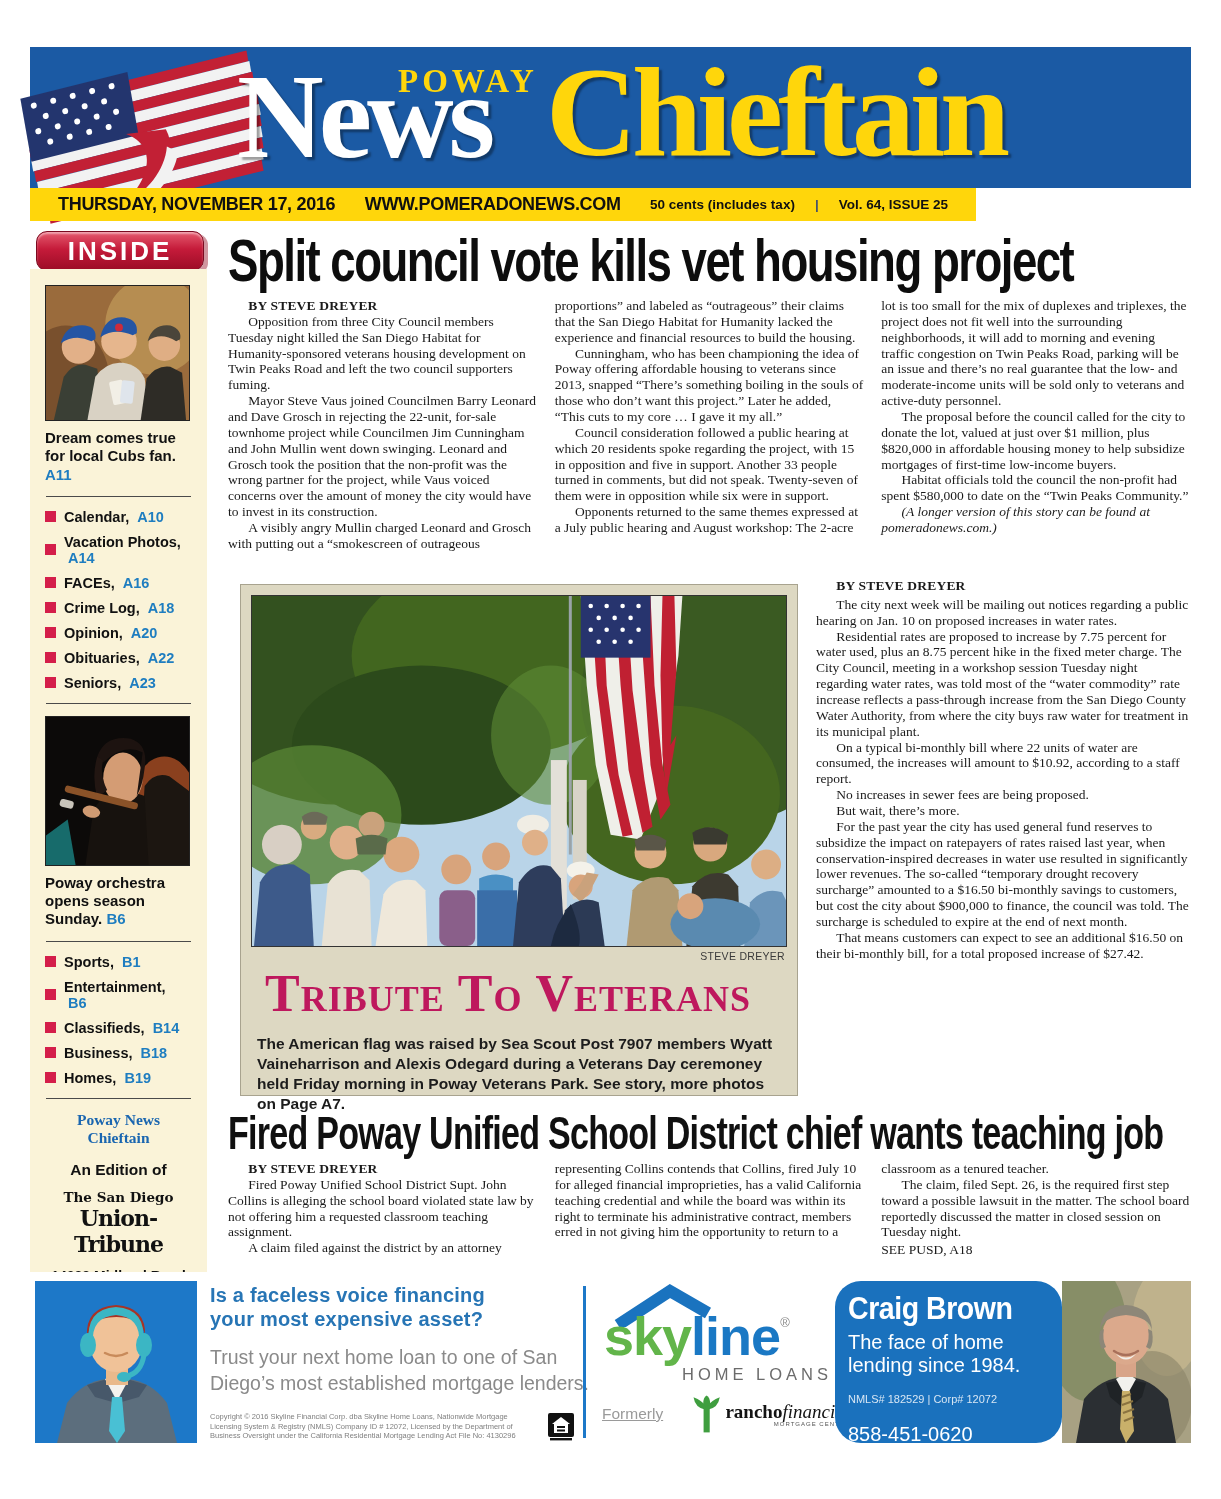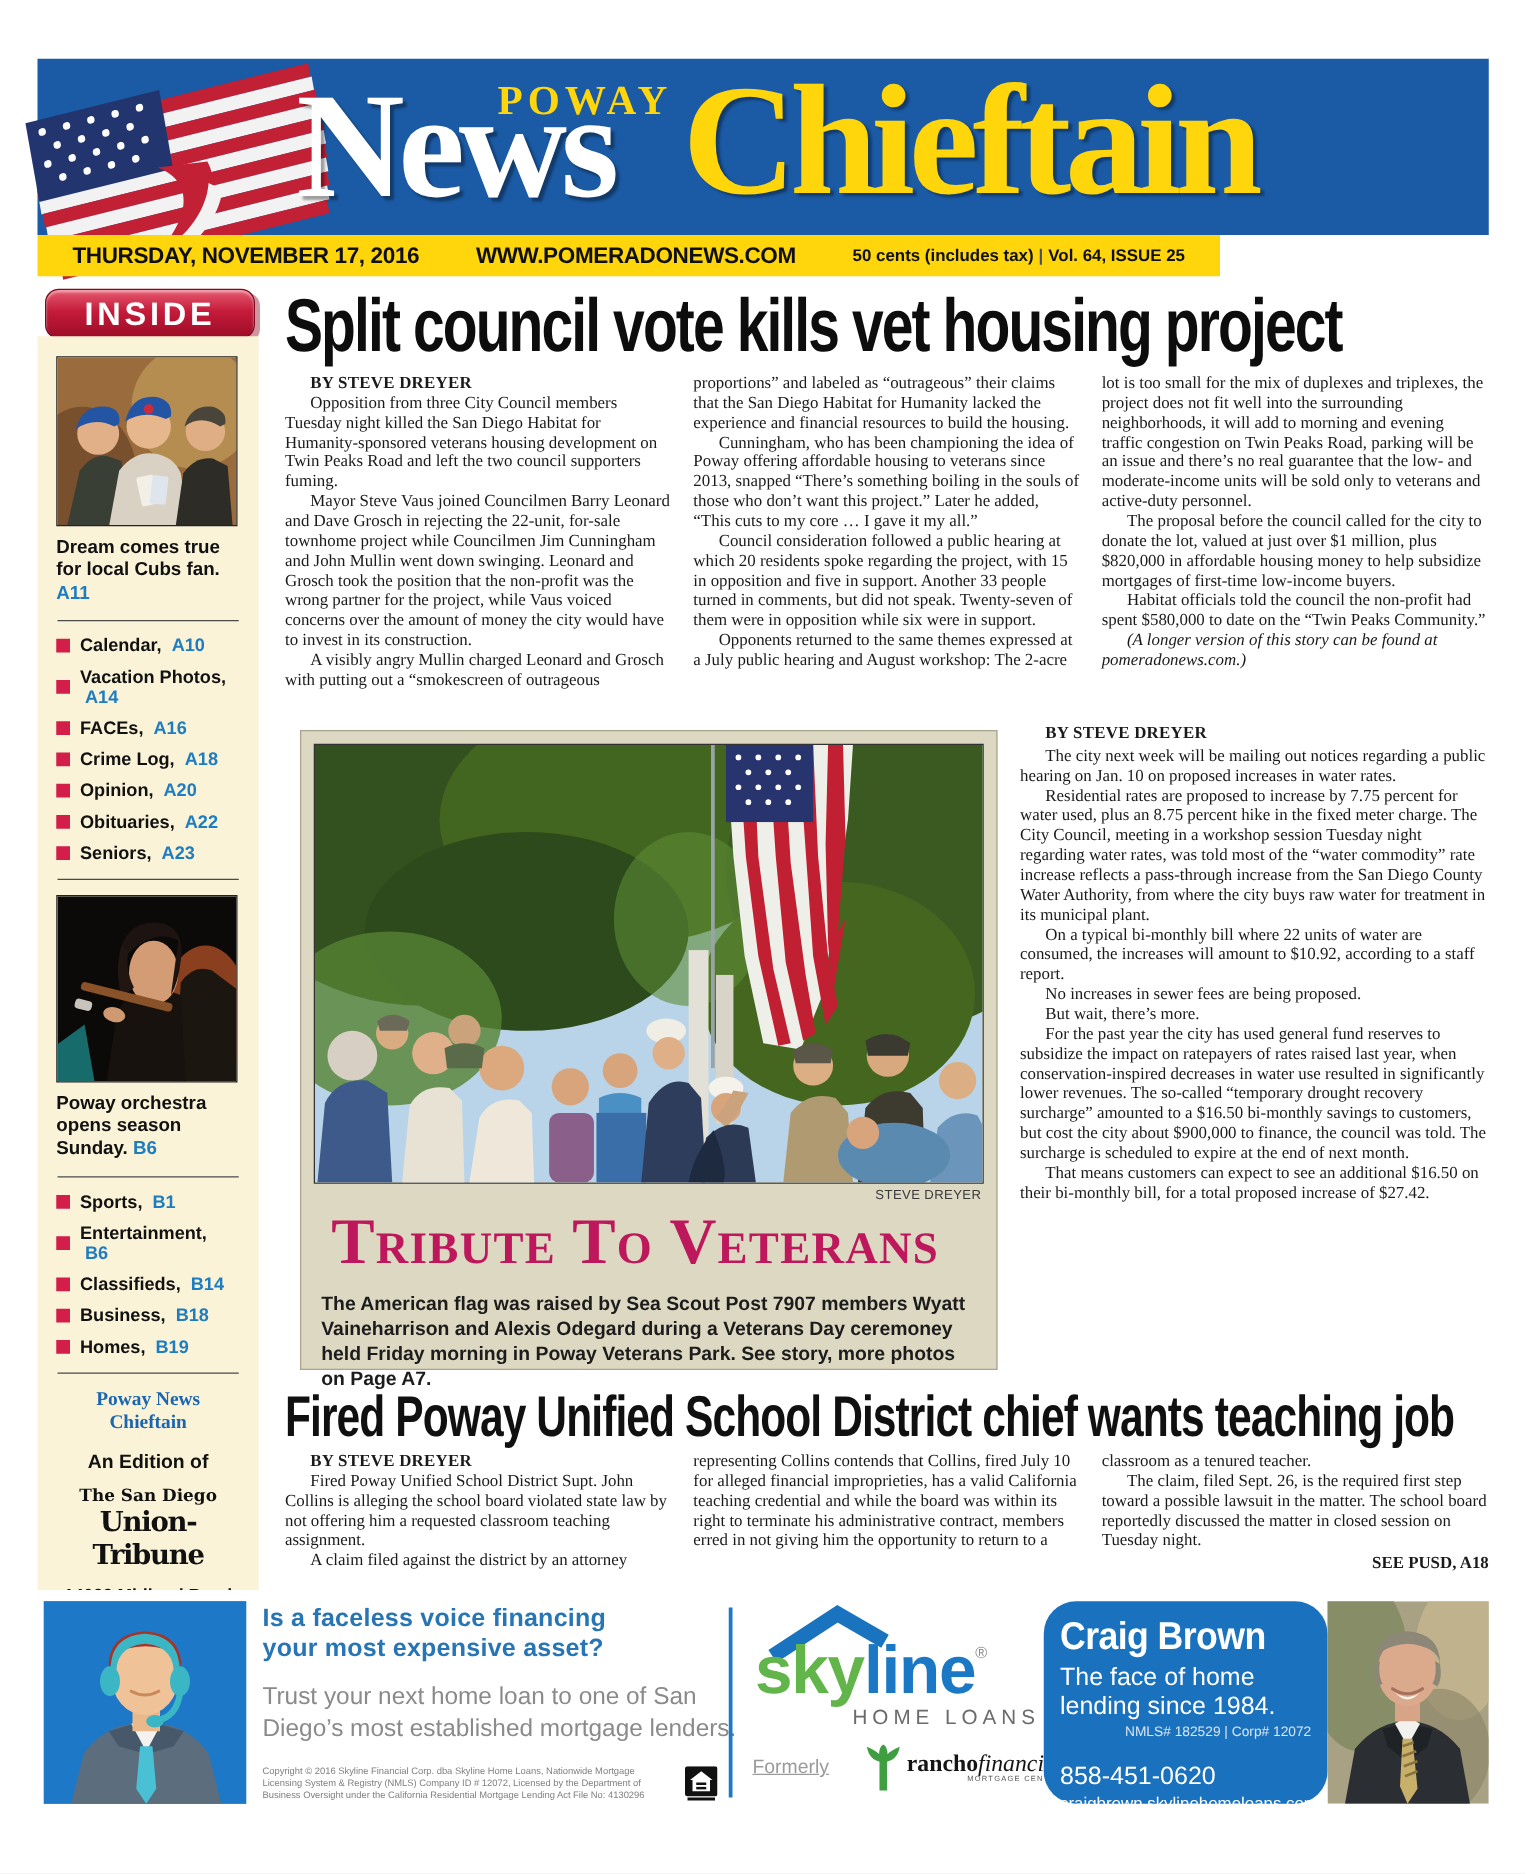--- a/index.html
+++ b/index.html
@@ -7,21 +7,21 @@
           font-family:"Liberation Sans", sans-serif; overflow:hidden; }
   .abs { position:absolute; }
 
   
   .mast-blue { left:30px; top:47px; width:1161px; height:141px; background:#1b5aa4; }
   .mast-yellow { left:30px; top:188px; width:946px; height:33px; background:#ffd60b;
                  display:flex; align-items:center; justify-content:space-between;
                  padding:0 28px; box-sizing:border-box; color:#101010; }
   .mast-date { font-weight:bold; font-size:18px; letter-spacing:-0.3px; }
   .mast-site { font-weight:bold; font-size:18px; letter-spacing:-0.3px; }
-  .mast-right { display:flex; align-items:center; gap:4px; font-weight:bold; font-size:13.5px; }
+  .mast-right { display:flex; align-items:center; gap:20px; font-weight:bold; font-size:13.5px; }
   .mast-sep { color:#44506b; font-weight:bold; }
   .mast-city { left:398px; top:63px; font-family:"Liberation Serif",serif; font-weight:bold;
                font-size:33px; color:#ffd60b; letter-spacing:4px; }
   .mast-news { left:237px; top:57px; font-family:"Liberation Serif",serif; font-weight:bold;
                font-size:120px; line-height:1; color:#ffffff; letter-spacing:-5px;
                text-shadow:3px 3px 2px rgba(0,0,0,0.35); }
   .mast-chief { left:546px; top:50px; font-family:"Liberation Serif",serif; font-weight:bold;
                font-size:126px; line-height:1; color:#ffd60b; letter-spacing:-5px;
                text-shadow:3px 3px 2px rgba(0,0,0,0.35); }
   .flag-wrap { left:18px; top:48px; width:275px; height:185px; }
@@ -73,22 +73,22 @@
   .vet-cap { margin:14px 6px 0; font-weight:bold; font-size:15.5px; line-height:1.3; color:#1c1c1c; }
 
   .water { left:816px; top:578px; width:376px; }
   .water-head { font-family:"Liberation Serif",serif; font-weight:normal; font-size:42px;
     line-height:1.07; color:#141414; letter-spacing:-1px; margin:0 0 12px; }
   .water .byline { margin-bottom:3px; }
 
   .headline2 { left:228px; top:1106px; width:965px; color:#101010; }
   .headline2 .h-cond { font-weight:bold; font-size:46px; letter-spacing:-1px; transform:scaleX(0.74); }
   .cols2 { left:228px; top:1161px; width:963px; display:flex; gap:17px; }
-  .jump { font-family:"Liberation Sans",sans-serif; font-weight:bold; font-size:14.5px;
-    color:#111; text-align:right; text-indent:0 !important; margin-top:2px !important; }
+  .jump { font-family:"Liberation Sans",sans-serif; font-weight:normal; font-size:14.5px;
+    color:#111; text-align:left; text-indent:0 !important; margin-top:2px !important; }
 
   
   .ad-row { left:30px; top:1278px; width:1161px; height:175px; background:#fff; }
   .ad-ill { position:absolute; left:5px; top:3px; width:162px; height:162px; background:#1d78c8; }
   .ad-text { position:absolute; left:180px; top:6px; width:390px; }
   .ad-head { color:#2775b5; font-weight:bold; font-size:20px; line-height:1.18; letter-spacing:0.2px; }
   .ad-body { color:#8a8a8a; font-size:19.5px; line-height:1.3; margin-top:14px; }
   .ad-fine-row { display:flex; align-items:flex-end; gap:8px; margin-top:16px; }
   .ad-fine { color:#808080; font-size:7.5px; line-height:1.3; width:330px; }
   .ad-div { position:absolute; left:553px; top:8px; width:3px; height:152px; background:#1d78c8; }
@@ -104,21 +104,21 @@
   .formerly-row { position:absolute; left:0px; top:112px; width:248px; display:flex; align-items:center; }
   .formerly { color:#9a9a9a; font-size:15.5px; margin-right:27px;text-decoration:underline; }
   .rancho-name { color:#141414; font-size:19px; font-family:"Liberation Serif",serif; font-weight:bold; margin-left:2px; }
   .rancho-name .fin { font-style:italic; font-weight:normal; }
   .rancho-sub { font-size:6px; color:#555; letter-spacing:1px; text-align:right; margin-top:-2px; }
   .agent-box { position:absolute; left:805px; top:3px; width:227px; height:162px; background:#1a71bd;
     color:#fff; padding:10px 13px; box-sizing:border-box;border-radius:26px; }
   .agent-name { font-weight:bold; font-size:31px; letter-spacing:-0.5px; transform:scaleX(0.92);
     transform-origin:0 50%; white-space:nowrap; }
   .agent-tag { font-size:20px; line-height:1.15; margin-top:4px; font-weight:normal; }
-  .agent-nmls { font-size:11px; margin-top:3px; color:#d7e6f4;text-align:right; }
+  .agent-nmls { font-size:11px; margin-top:16px; color:#d7e6f4; }
   .agent-phone { font-size:20px; margin-top:18px; }
   .agent-url { font-size:13.5px; margin-top:2px; white-space:nowrap; }
   .agent-photo { position:absolute; left:1032px; top:3px; width:129px; height:162px; }
 </style>
 </head>
 <body>
 
 <div id="page">
 
   <div class="abs mast-blue"></div>

